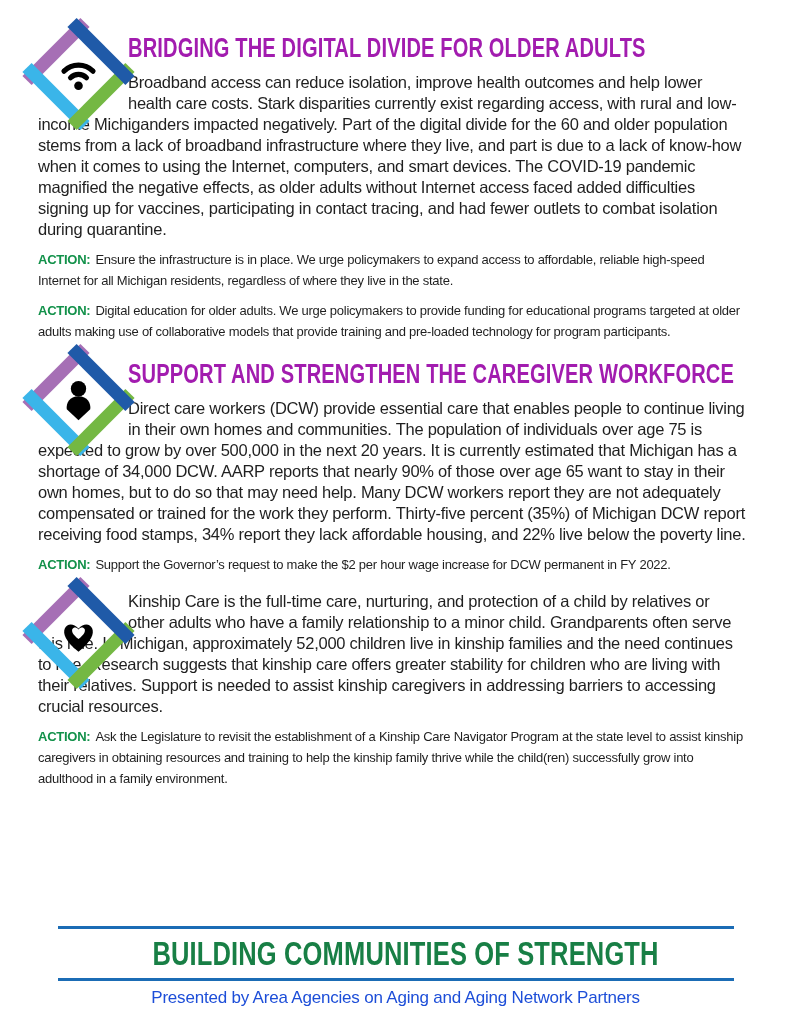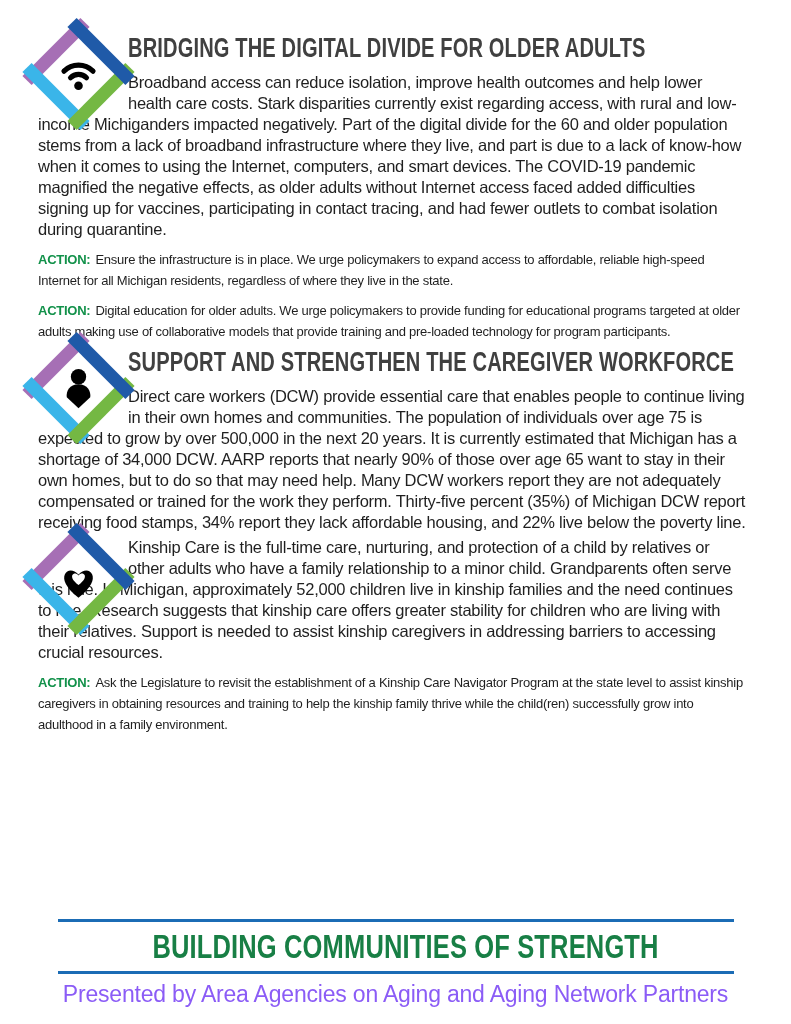--- a/index.html
+++ b/index.html
@@ -14,22 +14,22 @@
   }
   *{box-sizing:border-box;}
   html,body{margin:0;padding:0;}
   body{
     width:791px;height:1024px;background:#ffffff;overflow:hidden;
     font-family:"Liberation Sans",sans-serif;color:var(--body-text);
     display:flex;flex-direction:column;
   }
   main{flex:1 1 auto;padding-top:32px;}
   .sec{position:relative;padding-left:38px;padding-right:42px;}
-  .sec + .sec{margin-top:4px;}
-  .sec-heading{margin:0 0 9px 90px;height:31px;line-height:31px;color:#404040;text-align:center;}
+  .sec + .sec{margin-top:16px;}
+  .sec-heading{margin:0 0 9px 90px;height:31px;line-height:31px;color:#a21caf;text-align:center;}
   .cond{
     display:inline-block;white-space:nowrap;font-weight:700;font-size:27.5px;
     letter-spacing:0.2px;transform:scaleX(0.73);transform-origin:0 50%;
   }
   .float-spacer{float:left;width:90px;height:42px;}
   p.body-text{margin:0;font-size:16.5px;line-height:21px;letter-spacing:-0.25px;text-align:left;}
   p.action{margin:9px 0 0 0;font-size:13px;line-height:21px;letter-spacing:-0.25px;}
   .action-label{color:var(--action-green);font-weight:700;margin-right:5px;}
   
   .diamond{position:absolute;left:26px;top:-14px;width:112px;height:112px;pointer-events:none;}
@@ -40,21 +40,21 @@
   .bar-blue{left:33.5px;top:27px;transform:rotate(45deg);background:var(--icon-blue);z-index:4;}
   .glyph{position:absolute;left:30px;top:33px;width:45px;height:45px;z-index:5;}
   
   footer{flex:0 0 auto;padding-bottom:16px;}
   .rule{width:676px;height:3px;background:var(--rule-blue);margin:0 auto;}
   .banner-wrap{text-align:center;margin:2px 0 3px 0;height:44px;line-height:44px;padding-left:20px;}
   .banner{
     display:inline-block;white-space:nowrap;font-weight:700;font-size:34px;
     color:var(--banner-green);transform:scaleX(0.75);transform-origin:50% 50%;letter-spacing:0.2px;
   }
-  .presented{margin:7px 0 0 0;text-align:center;font-size:23px;color:#8b5cf6;letter-spacing:-0.2px;}
+  .presented{margin:7px 0 0 0;text-align:center;font-size:17px;color:#1d4ed8;letter-spacing:-0.2px;}
 </style>
 </head>
 <body>
 
 <main>
 
   <section class="sec">
     <div class="diamond">
       <div class="bar bar-purple"></div>
       <div class="bar bar-cyan"></div>
@@ -80,20 +80,21 @@
       <div class="bar bar-green"></div>
       <div class="bar bar-blue"></div>
       <svg class="glyph" viewBox="0 0 48 48">
         <circle cx="24" cy="12.5" r="8.2" fill="#000"></circle>
         <path d="M24 20.5 C14.5 20.5 10.5 28 11.5 34.5 L24 46 L36.5 34.5 C37.5 28 33.5 20.5 24 20.5 Z" fill="#000"></path>
       </svg>
     </div>
     <h2 class="sec-heading"><span class="cond">SUPPORT AND STRENGTHEN THE CAREGIVER WORKFORCE</span></h2>
     <div class="float-spacer"></div>
     <p class="body-text">Direct care workers (DCW) provide essential care that enables people to continue living in their own homes and communities. The population of individuals over age 75 is expected to grow by over 500,000 in the next 20 years. It is currently estimated that Michigan has a shortage of 34,000 DCW. AARP reports that nearly 90% of those over age 65 want to stay in their own homes, but to do so that may need help. Many DCW workers report they are not adequately compensated or trained for the work they perform. Thirty-five percent (35%) of Michigan DCW report receiving food stamps, 34% report they lack affordable housing, and 22% live below the poverty line.</p>
+    <p class="action"><span class="action-label">ACTION:</span><span class="action-text">Support the Governor’s request to make the $2 per hour wage increase for DCW permanent in FY 2022.</span></p>
   </section>
 
   <section class="sec">
     <div class="diamond">
       <div class="bar bar-purple"></div>
       <div class="bar bar-cyan"></div>
       <div class="bar bar-green"></div>
       <div class="bar bar-blue"></div>
       <svg class="glyph" viewBox="0 0 48 48">
         <path d="M24 44.5 C10 33.5 7 25 9.5 19.5 C11.8 14.4 18.6 13.8 24 19.8 C29.4 13.8 36.2 14.4 38.5 19.5 C41 25 38 33.5 24 44.5 Z" fill="#000"></path>

